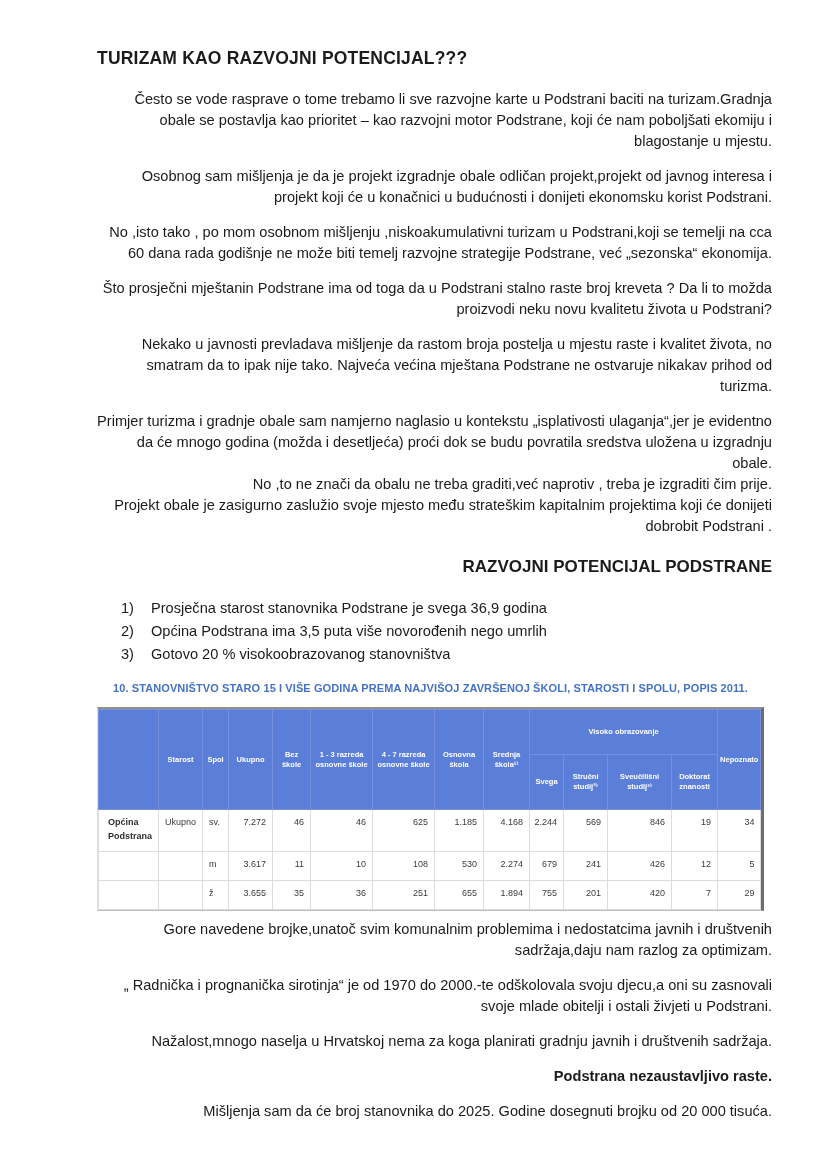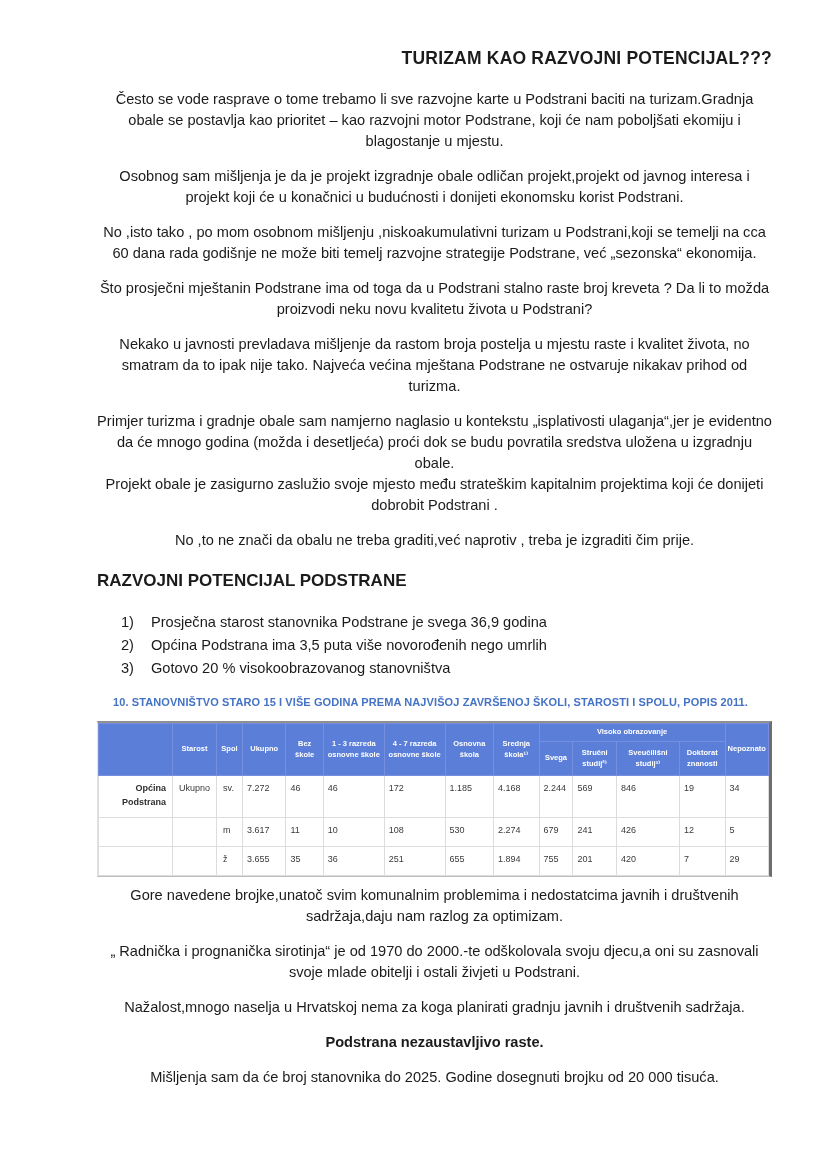--- a/index.html
+++ b/index.html
@@ -7,38 +7,38 @@
   body {
     width: 826px; height: 1169px;
     font-family: "Liberation Sans", "DejaVu Sans", sans-serif;
     color: #1b1b1b;
     overflow: hidden;
   }
   .page { position: relative; width: 826px; height: 1169px; background: #fff; }
   .content { padding: 48px 54px 0 97px; }
 
   h1.main-title {
-    text-align: right;
+    text-align: left;
     font-size: 17.5px;
     font-weight: bold;
     letter-spacing: 0.2px;
     margin-bottom: 20px;
   }
   h2.section-title {
-    text-align: left;
+    text-align: right;
     font-size: 17px;
     font-weight: bold;
     margin-top: 20px;
     margin-bottom: 20px;
   }
   p.para {
     font-size: 14.6px;
     line-height: 21px;
     margin-bottom: 14px;
-    text-align: center;
+    text-align: right;
   }
   p.tight { margin-bottom: 0; }
   p.bold { font-weight: bold; }
 
   ol.numbered { list-style: none; margin: 16px 0 14px 24px; }
   ol.numbered li {
     font-size: 14.6px;
     line-height: 23px;
     display: flex;
   }
@@ -64,55 +64,56 @@
     table-layout: fixed;
   }
   table.census th {
     background: #5B7FD8;
     color: #ffffff;
     font-size: 7.5px;
     font-weight: bold;
     text-align: center;
     vertical-align: middle;
     border: 1px solid #7690df;
-    padding: 3px 2px;
+    padding: 17px 2px;
     line-height: 1.35;
   }
   table.census td {
     background: #ffffff;
     font-size: 9px;
     color: #3a3a3a;
     border: 1px solid #dcdcdc;
     padding: 6px 6px 4px 4px;
+    text-align: right;
     vertical-align: top;
     line-height: 1.5;
   }
   table.census tr.r-ukupno td { height: 42px; }
   table.census tr.r-m td, table.census tr.r-z td { height: 29px; }
-  table.census td.lbl { text-align: right; font-weight: bold; color: #2f2f2f; padding-left: 23px; }
+  table.census td.lbl { text-align: left; font-weight: bold; color: #2f2f2f; padding-left: 9px; }
   table.census td.txt { text-align: left; padding-left: 6px; }
   table.census th.grp { height: 18px; }
   table.census th.sub { height: 34px; }
 </style>
 </head>
 <body>
 
 <div class="page">
   <div class="content">
 
     <h1 class="main-title">TURIZAM KAO RAZVOJNI POTENCIJAL???</h1>
 
     <p class="para">Često se vode rasprave o tome trebamo li sve razvojne karte u Podstrani baciti na turizam.Gradnja obale se postavlja kao prioritet – kao razvojni motor Podstrane, koji će nam poboljšati ekomiju i blagostanje u mjestu.</p>
     <p class="para">Osobnog sam  mišljenja  je da je projekt izgradnje obale odličan projekt,projekt od javnog interesa i projekt koji će u konačnici u budućnosti i donijeti ekonomsku korist Podstrani.</p>
     <p class="para">No ,isto tako , po mom osobnom mišljenju ,niskoakumulativni turizam u Podstrani,koji se temelji na cca 60 dana rada godišnje ne može biti  temelj razvojne strategije  Podstrane,  već  „sezonska“ ekonomija.</p>
     <p class="para">Što prosječni mještanin Podstrane ima od toga da u Podstrani stalno raste broj kreveta ? Da li to možda proizvodi neku novu kvalitetu života  u Podstrani?</p>
     <p class="para">Nekako u javnosti prevladava mišljenje da  rastom broja postelja u mjestu raste i kvalitet života, no smatram da to ipak nije tako. Najveća većina mještana Podstrane ne ostvaruje nikakav prihod od turizma.</p>
     <p class="para tight">Primjer  turizma  i gradnje  obale sam namjerno naglasio  u kontekstu „isplativosti ulaganja“,jer je evidentno da će mnogo godina (možda i desetljeća)  proći dok se budu povratila sredstva uložena u izgradnju obale.</p>
+    <p class="para tight">No ,to ne znači da obalu ne treba graditi,već naprotiv , treba je izgraditi čim prije.</p>
     <p class="para">Projekt obale je zasigurno zaslužio svoje mjesto među strateškim  kapitalnim projektima koji  će donijeti dobrobit Podstrani .</p>
-    <p class="para tight">No ,to ne znači da obalu ne treba graditi,već naprotiv , treba je izgraditi čim prije.</p>
 
     <h2 class="section-title">RAZVOJNI POTENCIJAL PODSTRANE</h2>
 
 
     <ol class="numbered">
       <li>
         <span class="marker">1)</span>
         <span>Prosječna starost stanovnika Podstrane je svega 36,9 godina</span>
       </li>
       <li>
@@ -167,21 +168,21 @@
           </tr>
         </thead>
         <tbody>
           <tr class="r-ukupno">
             <td class="lbl">Općina Podstrana</td>
             <td class="txt">Ukupno</td>
             <td class="txt">sv.</td>
             <td>7.272</td>
             <td>46</td>
             <td>46</td>
-            <td>172</td>
+            <td>625</td>
             <td>1.185</td>
             <td>4.168</td>
             <td>2.244</td>
             <td>569</td>
             <td>846</td>
             <td>19</td>
             <td>34</td>
           </tr>
           <tr class="r-m">
             <td class="lbl"></td>

